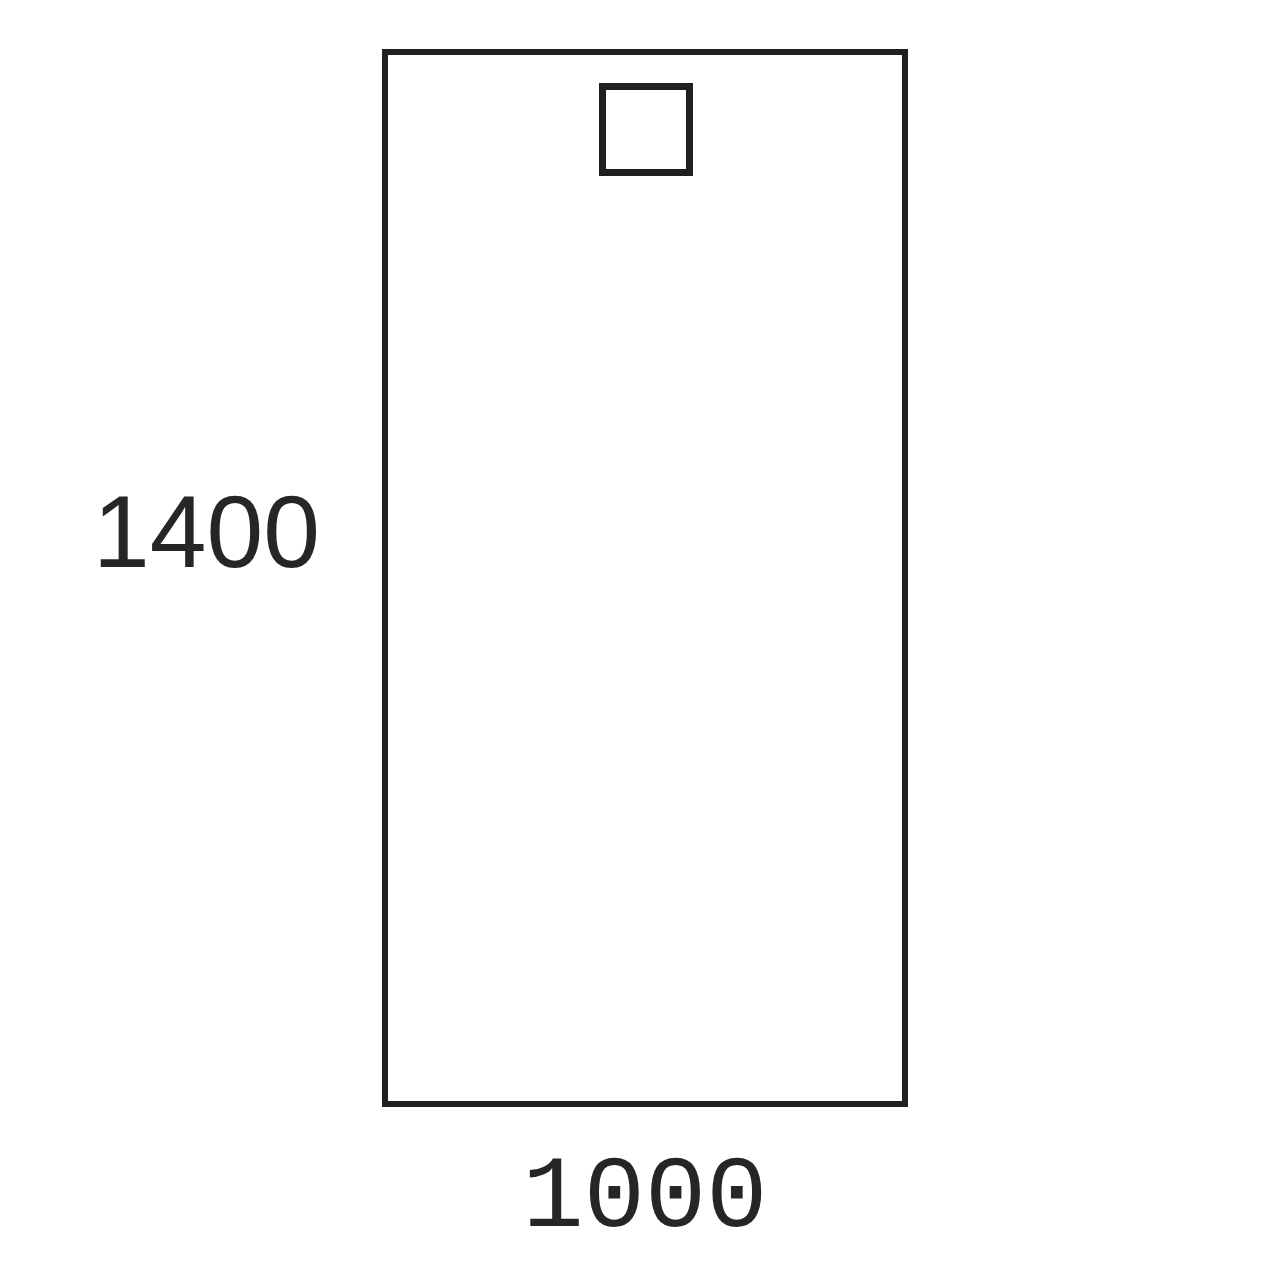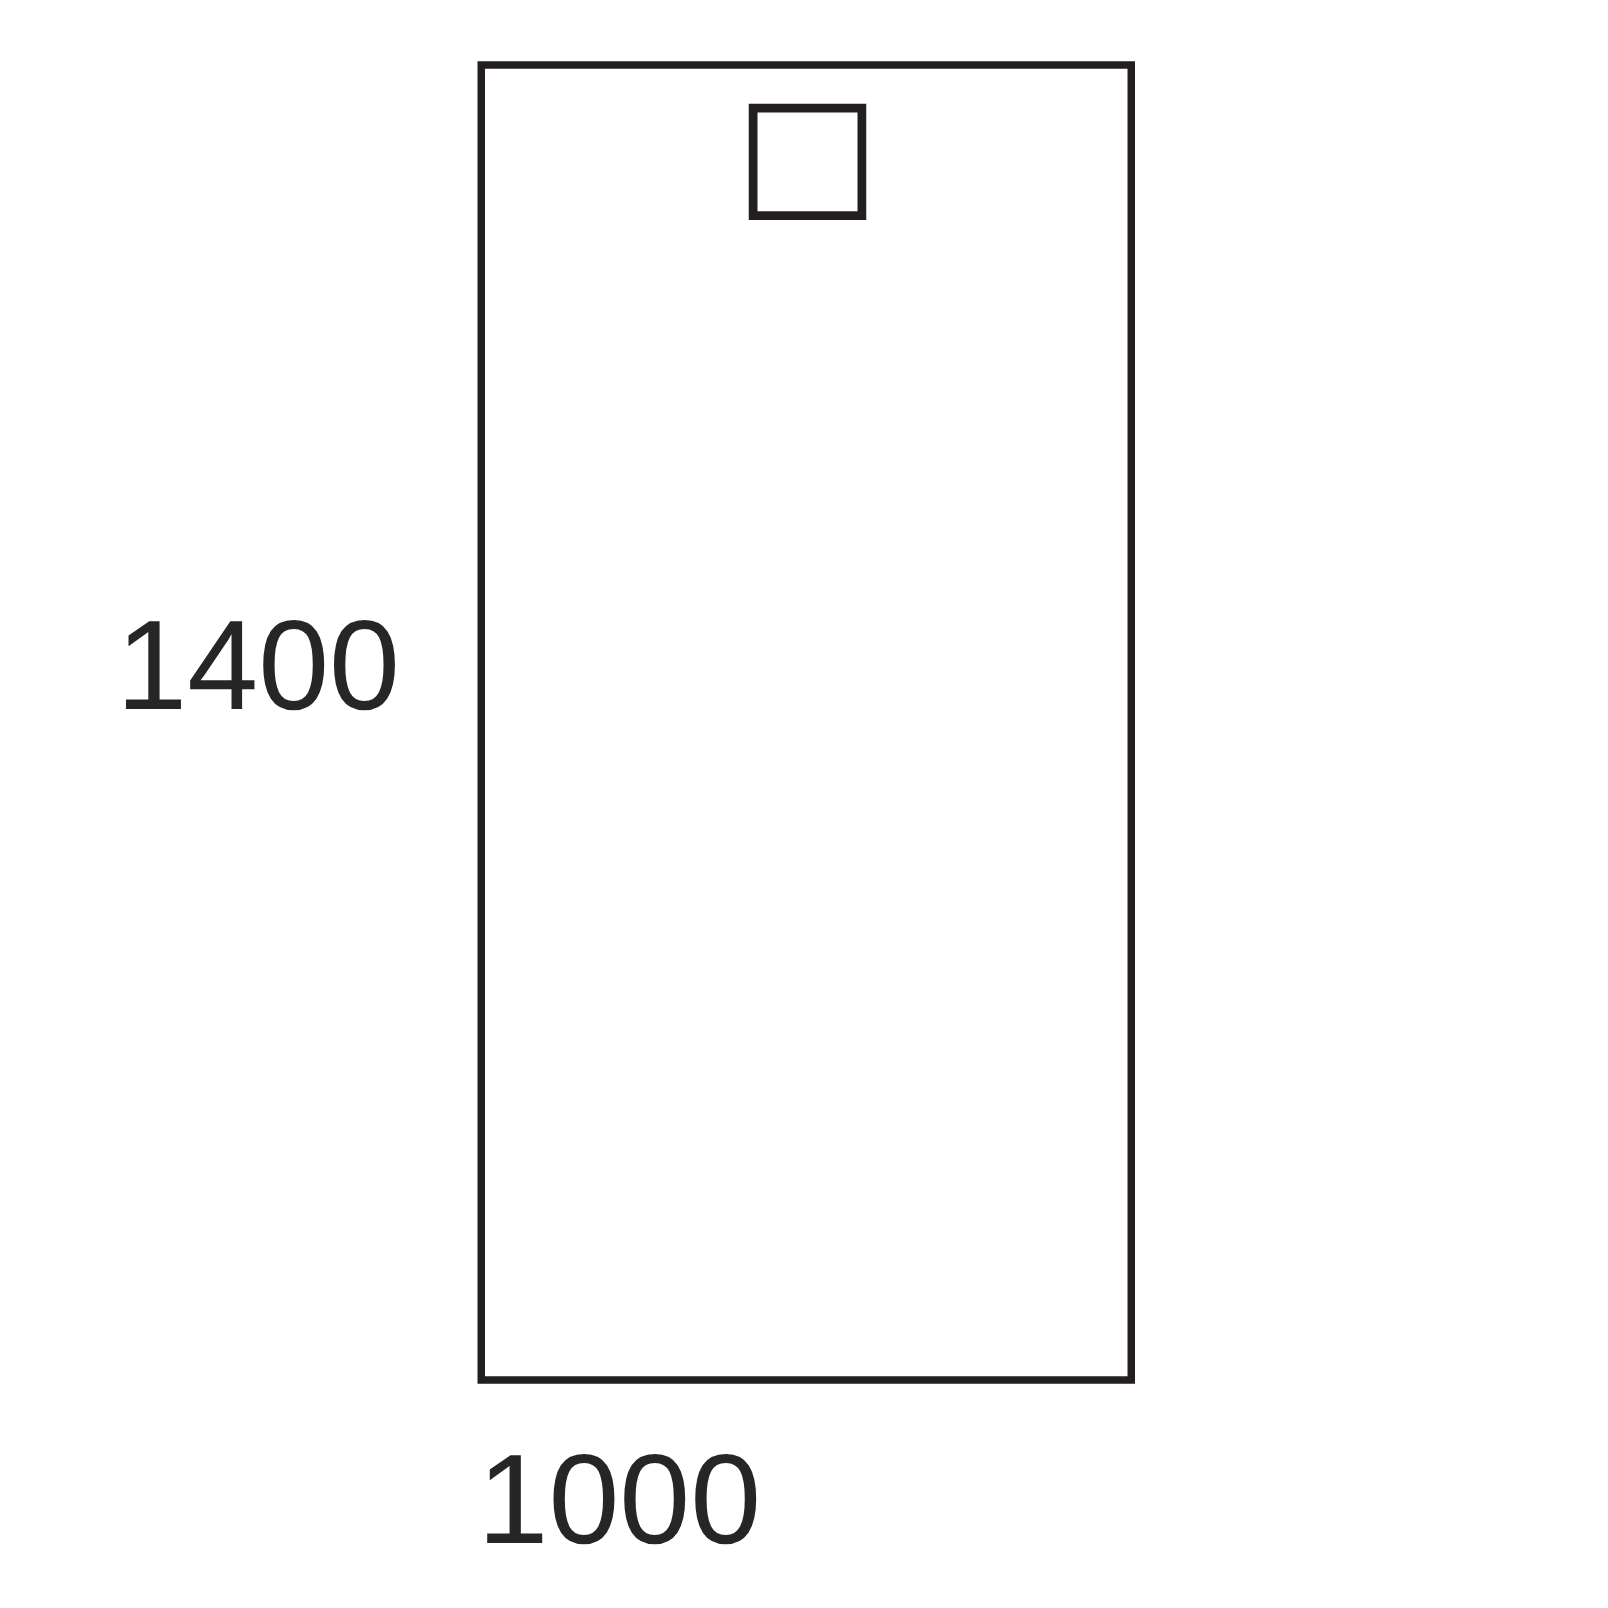--- a/index.html
+++ b/index.html
@@ -47,21 +47,22 @@
   }
   .dim-height {
     right: 966px;
     top: 481px;
     text-align: right;
   }
   .dim-width {
     left: 382px;
     width: 526px;
     top: 1148px;
-    text-align: left;
+    text-align: center;
+    font-family: Liberation Mono, monospace;
   }
 </style>
 </head>
 <body>
 
 <div class="canvas">
 
   <div class="panel-rect"></div>
 
   <div class="cutout-square"></div>

